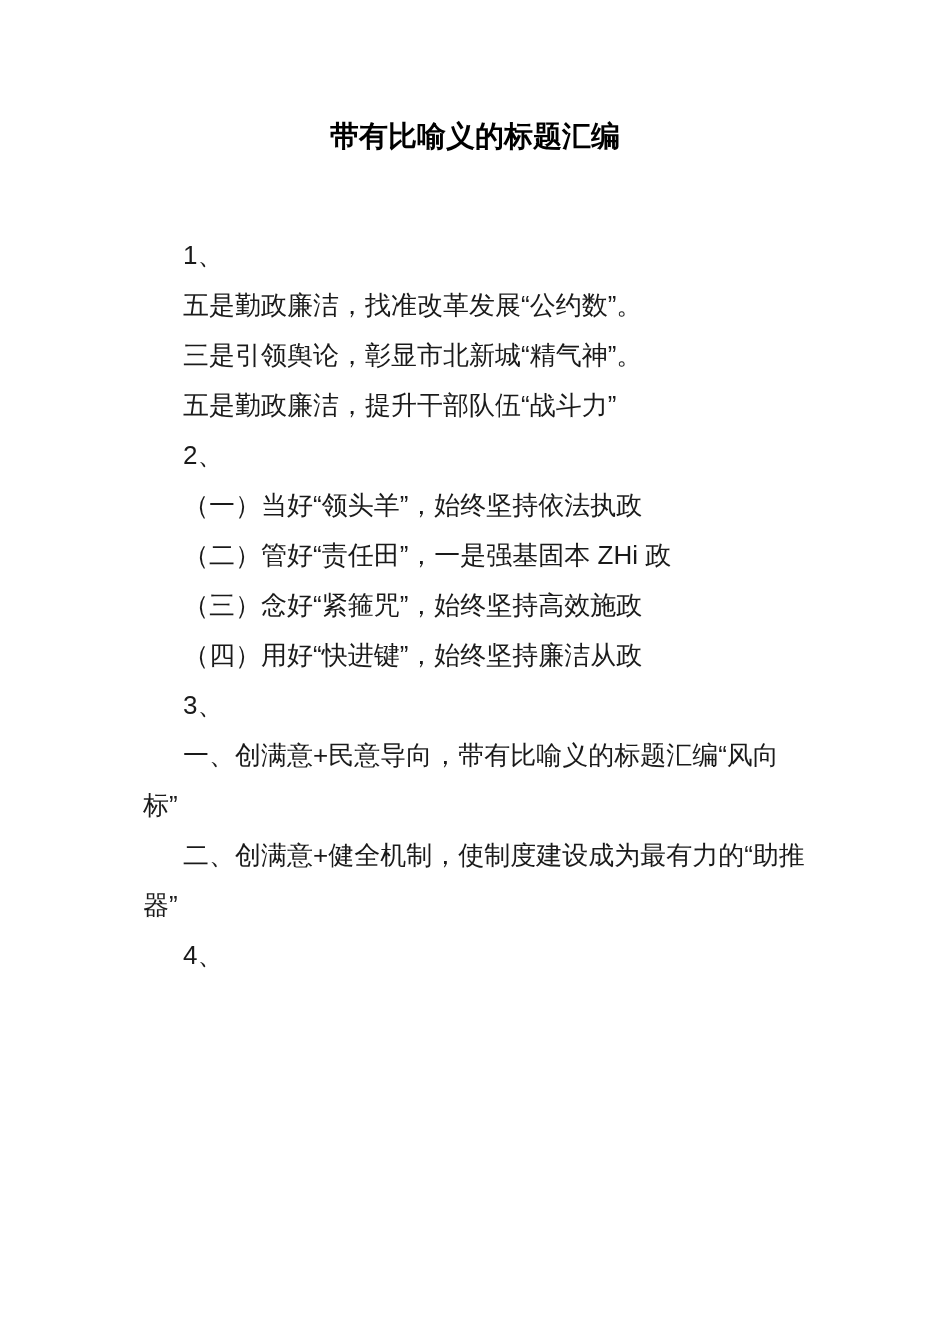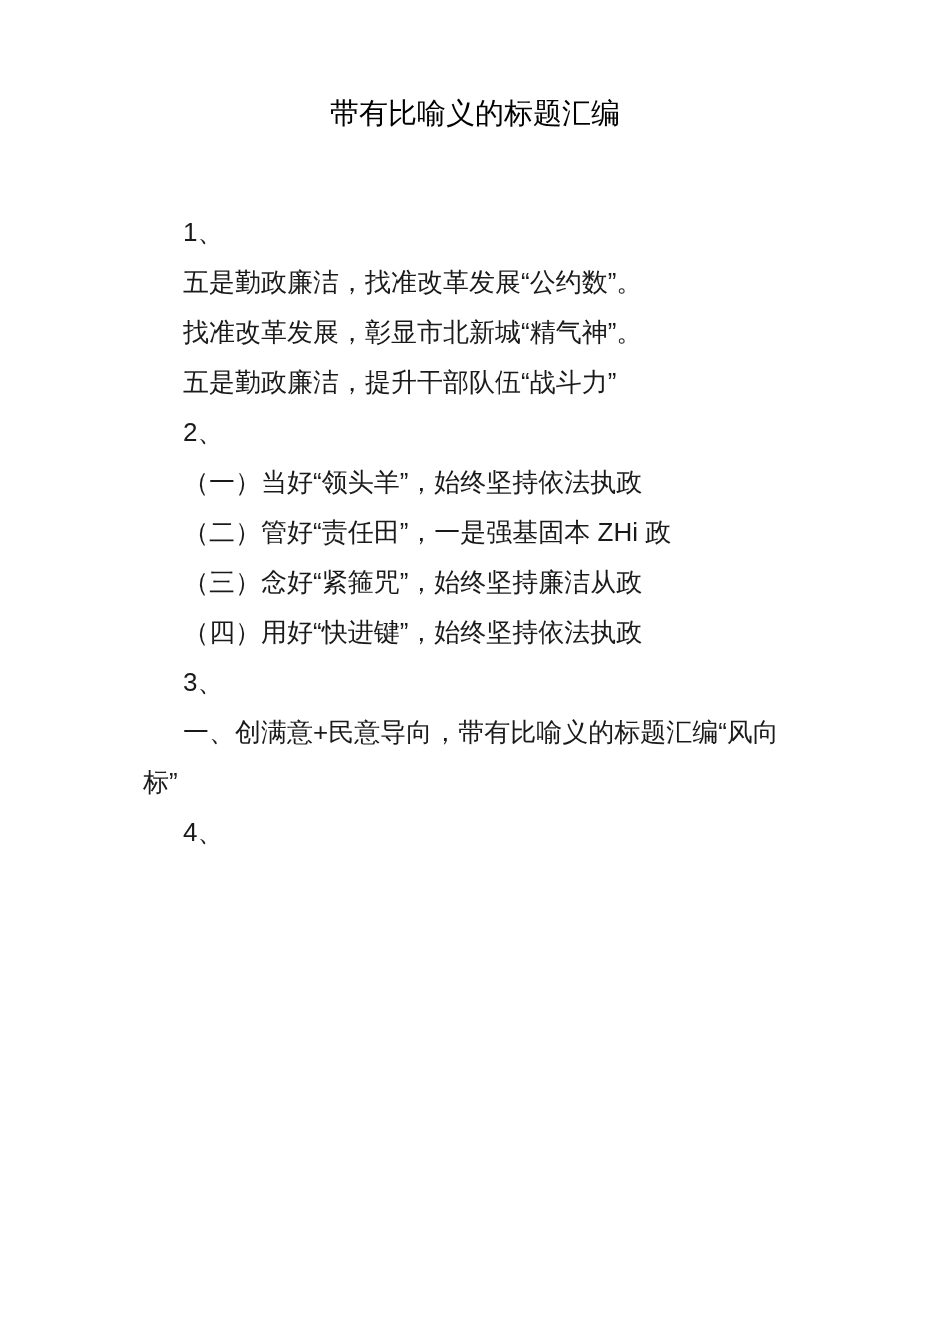--- a/index.html
+++ b/index.html
@@ -10,24 +10,24 @@
   .page {
     position: relative;
     width: 950px;
     height: 1344px;
     background: #ffffff;
     overflow: hidden;
     font-family: "Liberation Sans", "DejaVu Sans", sans-serif;
   }
   .doc-title {
     margin: 0;
-    padding-top: 85px;
+    padding-top: 108px;
     text-align: center;
     font-size: 29px;
-    font-weight: normal;
+    font-weight: bold;
     line-height: 56px;
     color: #000000;
     letter-spacing: 0;
   }
   .doc-content {
     margin-top: 66px;
     padding-left: 143px;
     width: 662px;
   }
   .doc-content p.para {
@@ -42,24 +42,25 @@
   }
 </style>
 </head>
 <body>
 
 <div class="page">
   <h1 class="doc-title">带有比喻义的标题汇编</h1>
   <div class="doc-content">
       <p class="para">1、</p>
       <p class="para">五是勤政廉洁，找准改革发展“公约数”。</p>
-      <p class="para">找准改革发展，彰显市北新城“精气神”。</p>
+      <p class="para">三是引领舆论，彰显市北新城“精气神”。</p>
       <p class="para">五是勤政廉洁，提升干部队伍“战斗力”</p>
       <p class="para">2、</p>
       <p class="para">（一）当好“领头羊”，始终坚持依法执政</p>
       <p class="para">（二）管好“责任田”，一是强基固本 ZHi 政</p>
-      <p class="para">（三）念好“紧箍咒”，始终坚持廉洁从政</p>
-      <p class="para">（四）用好“快进键”，始终坚持依法执政</p>
+      <p class="para">（三）念好“紧箍咒”，始终坚持高效施政</p>
+      <p class="para">（四）用好“快进键”，始终坚持廉洁从政</p>
       <p class="para">3、</p>
       <p class="para">一、创满意+民意导向，带有比喻义的标题汇编“风向标”</p>
+      <p class="para">二、创满意+健全机制，使制度建设成为最有力的“助推器”</p>
       <p class="para">4、</p>
     </div>
 </div>
 
 </body></html>

